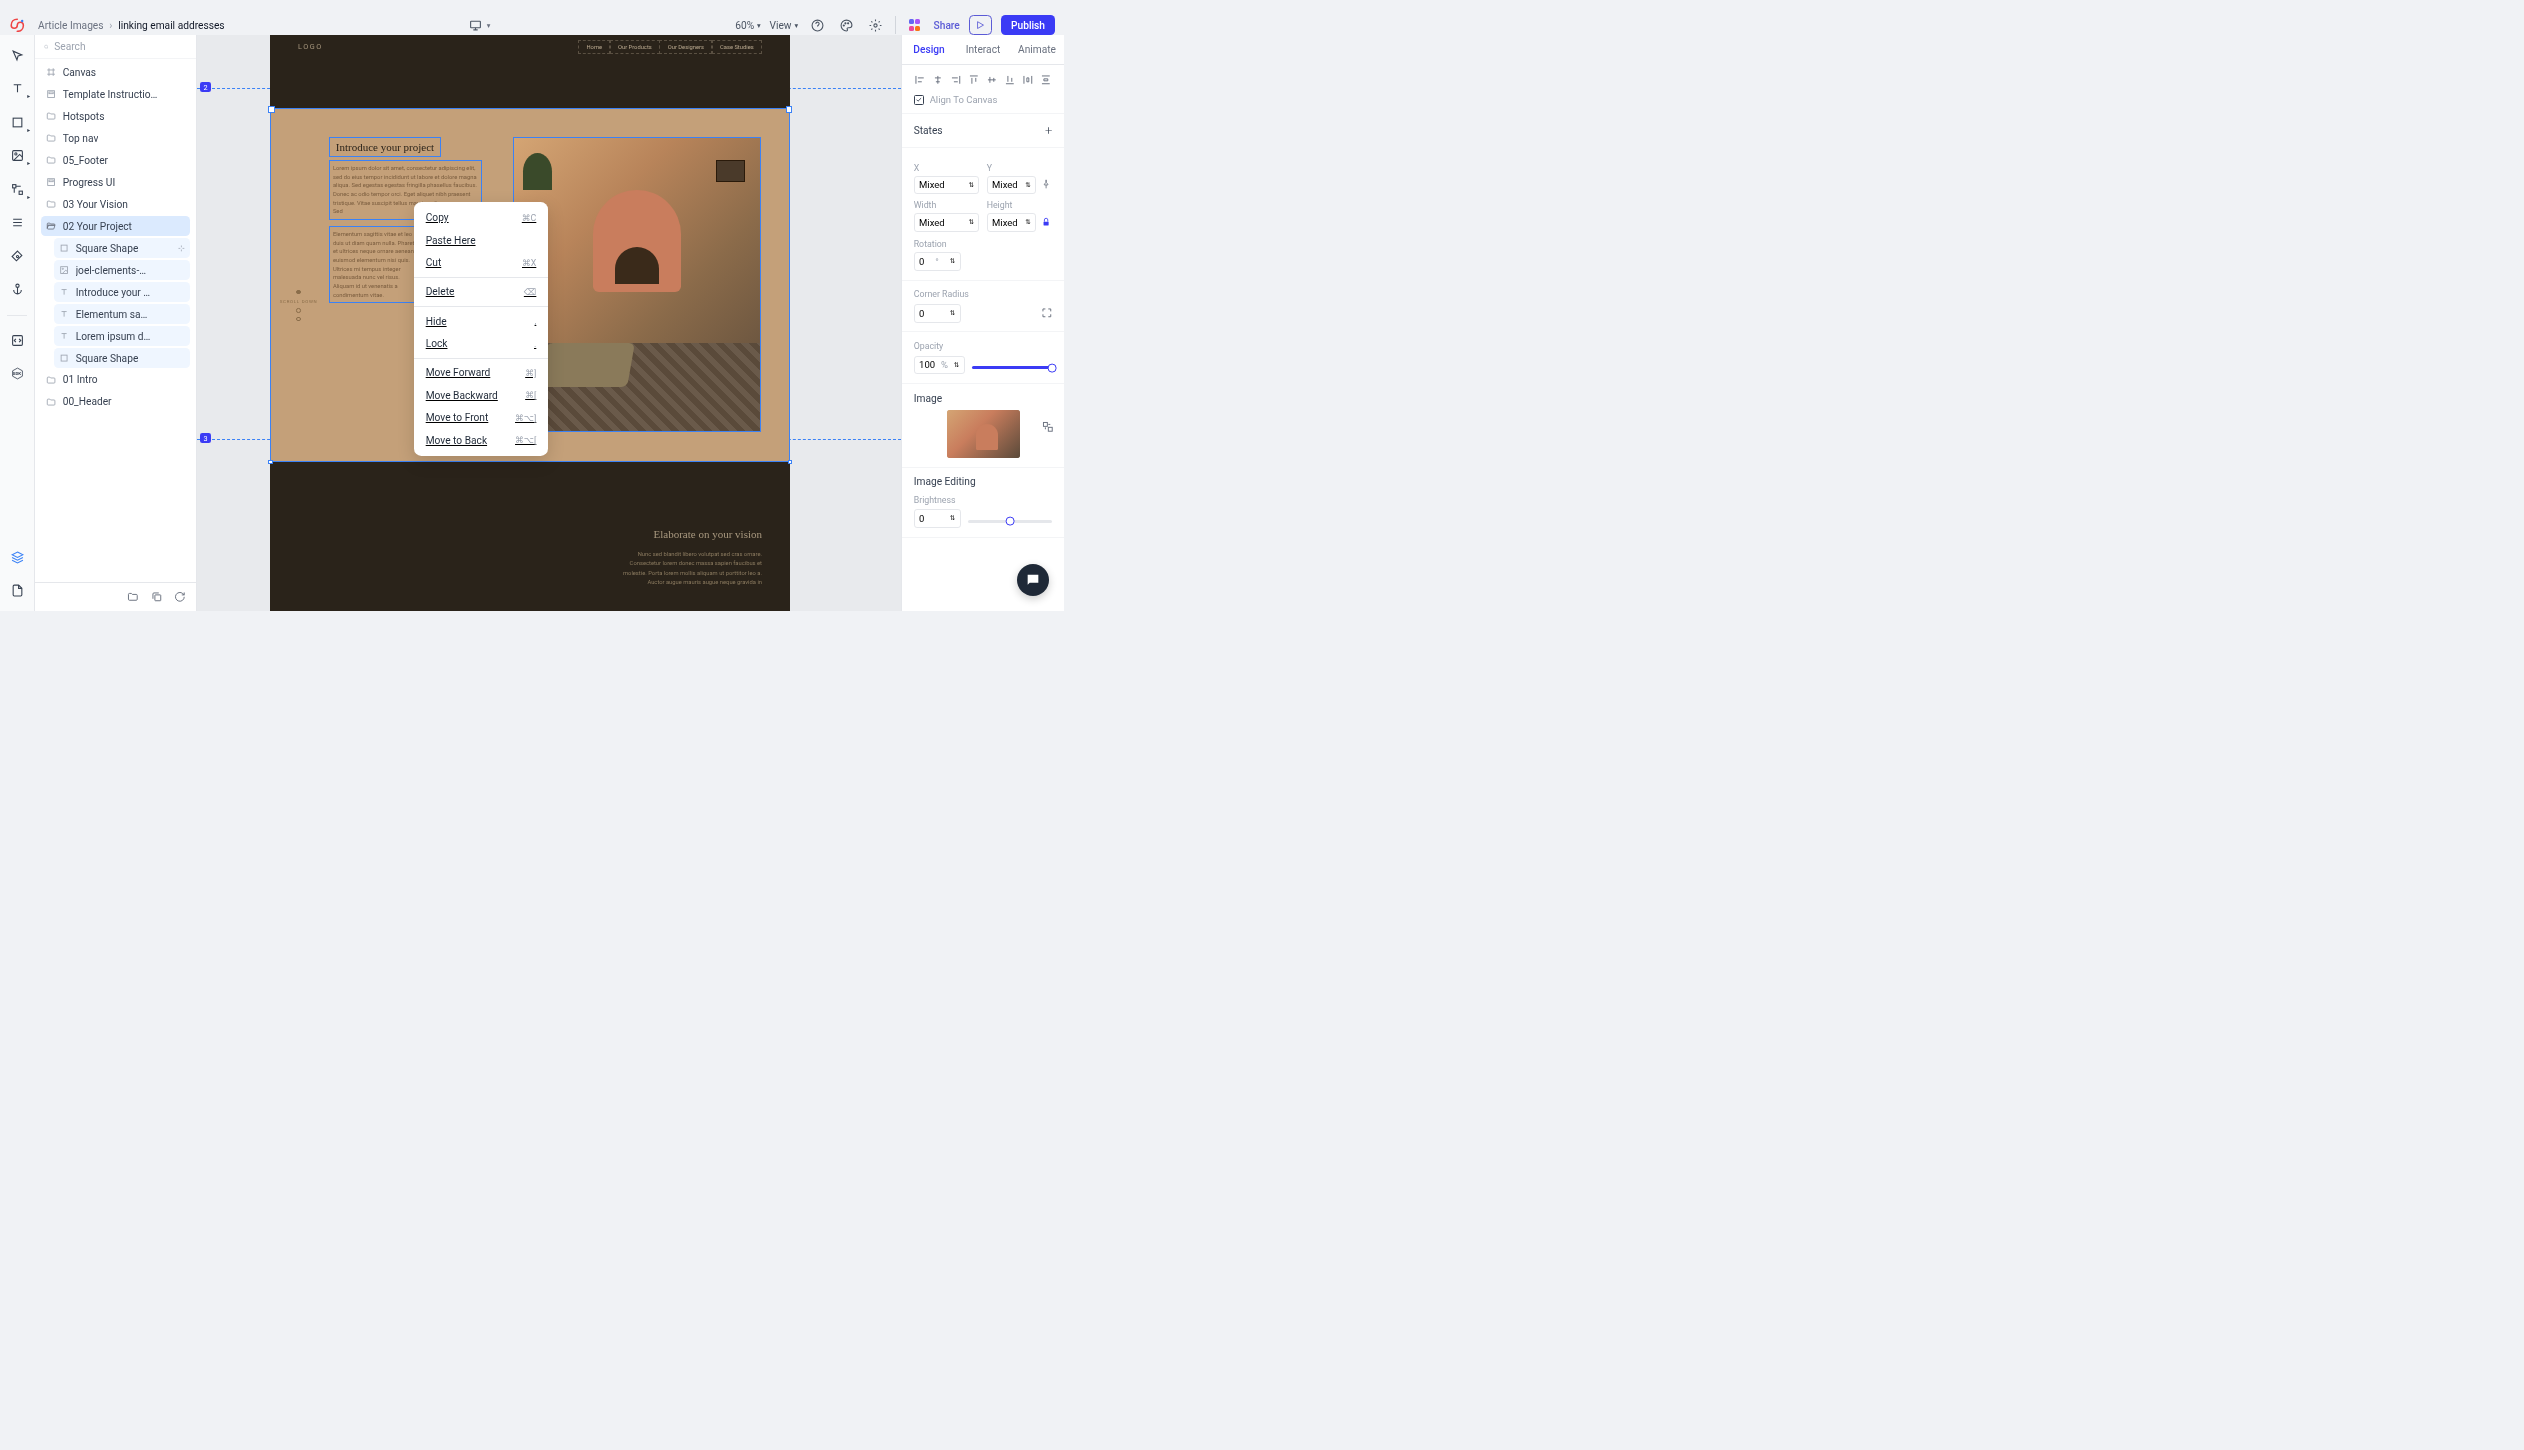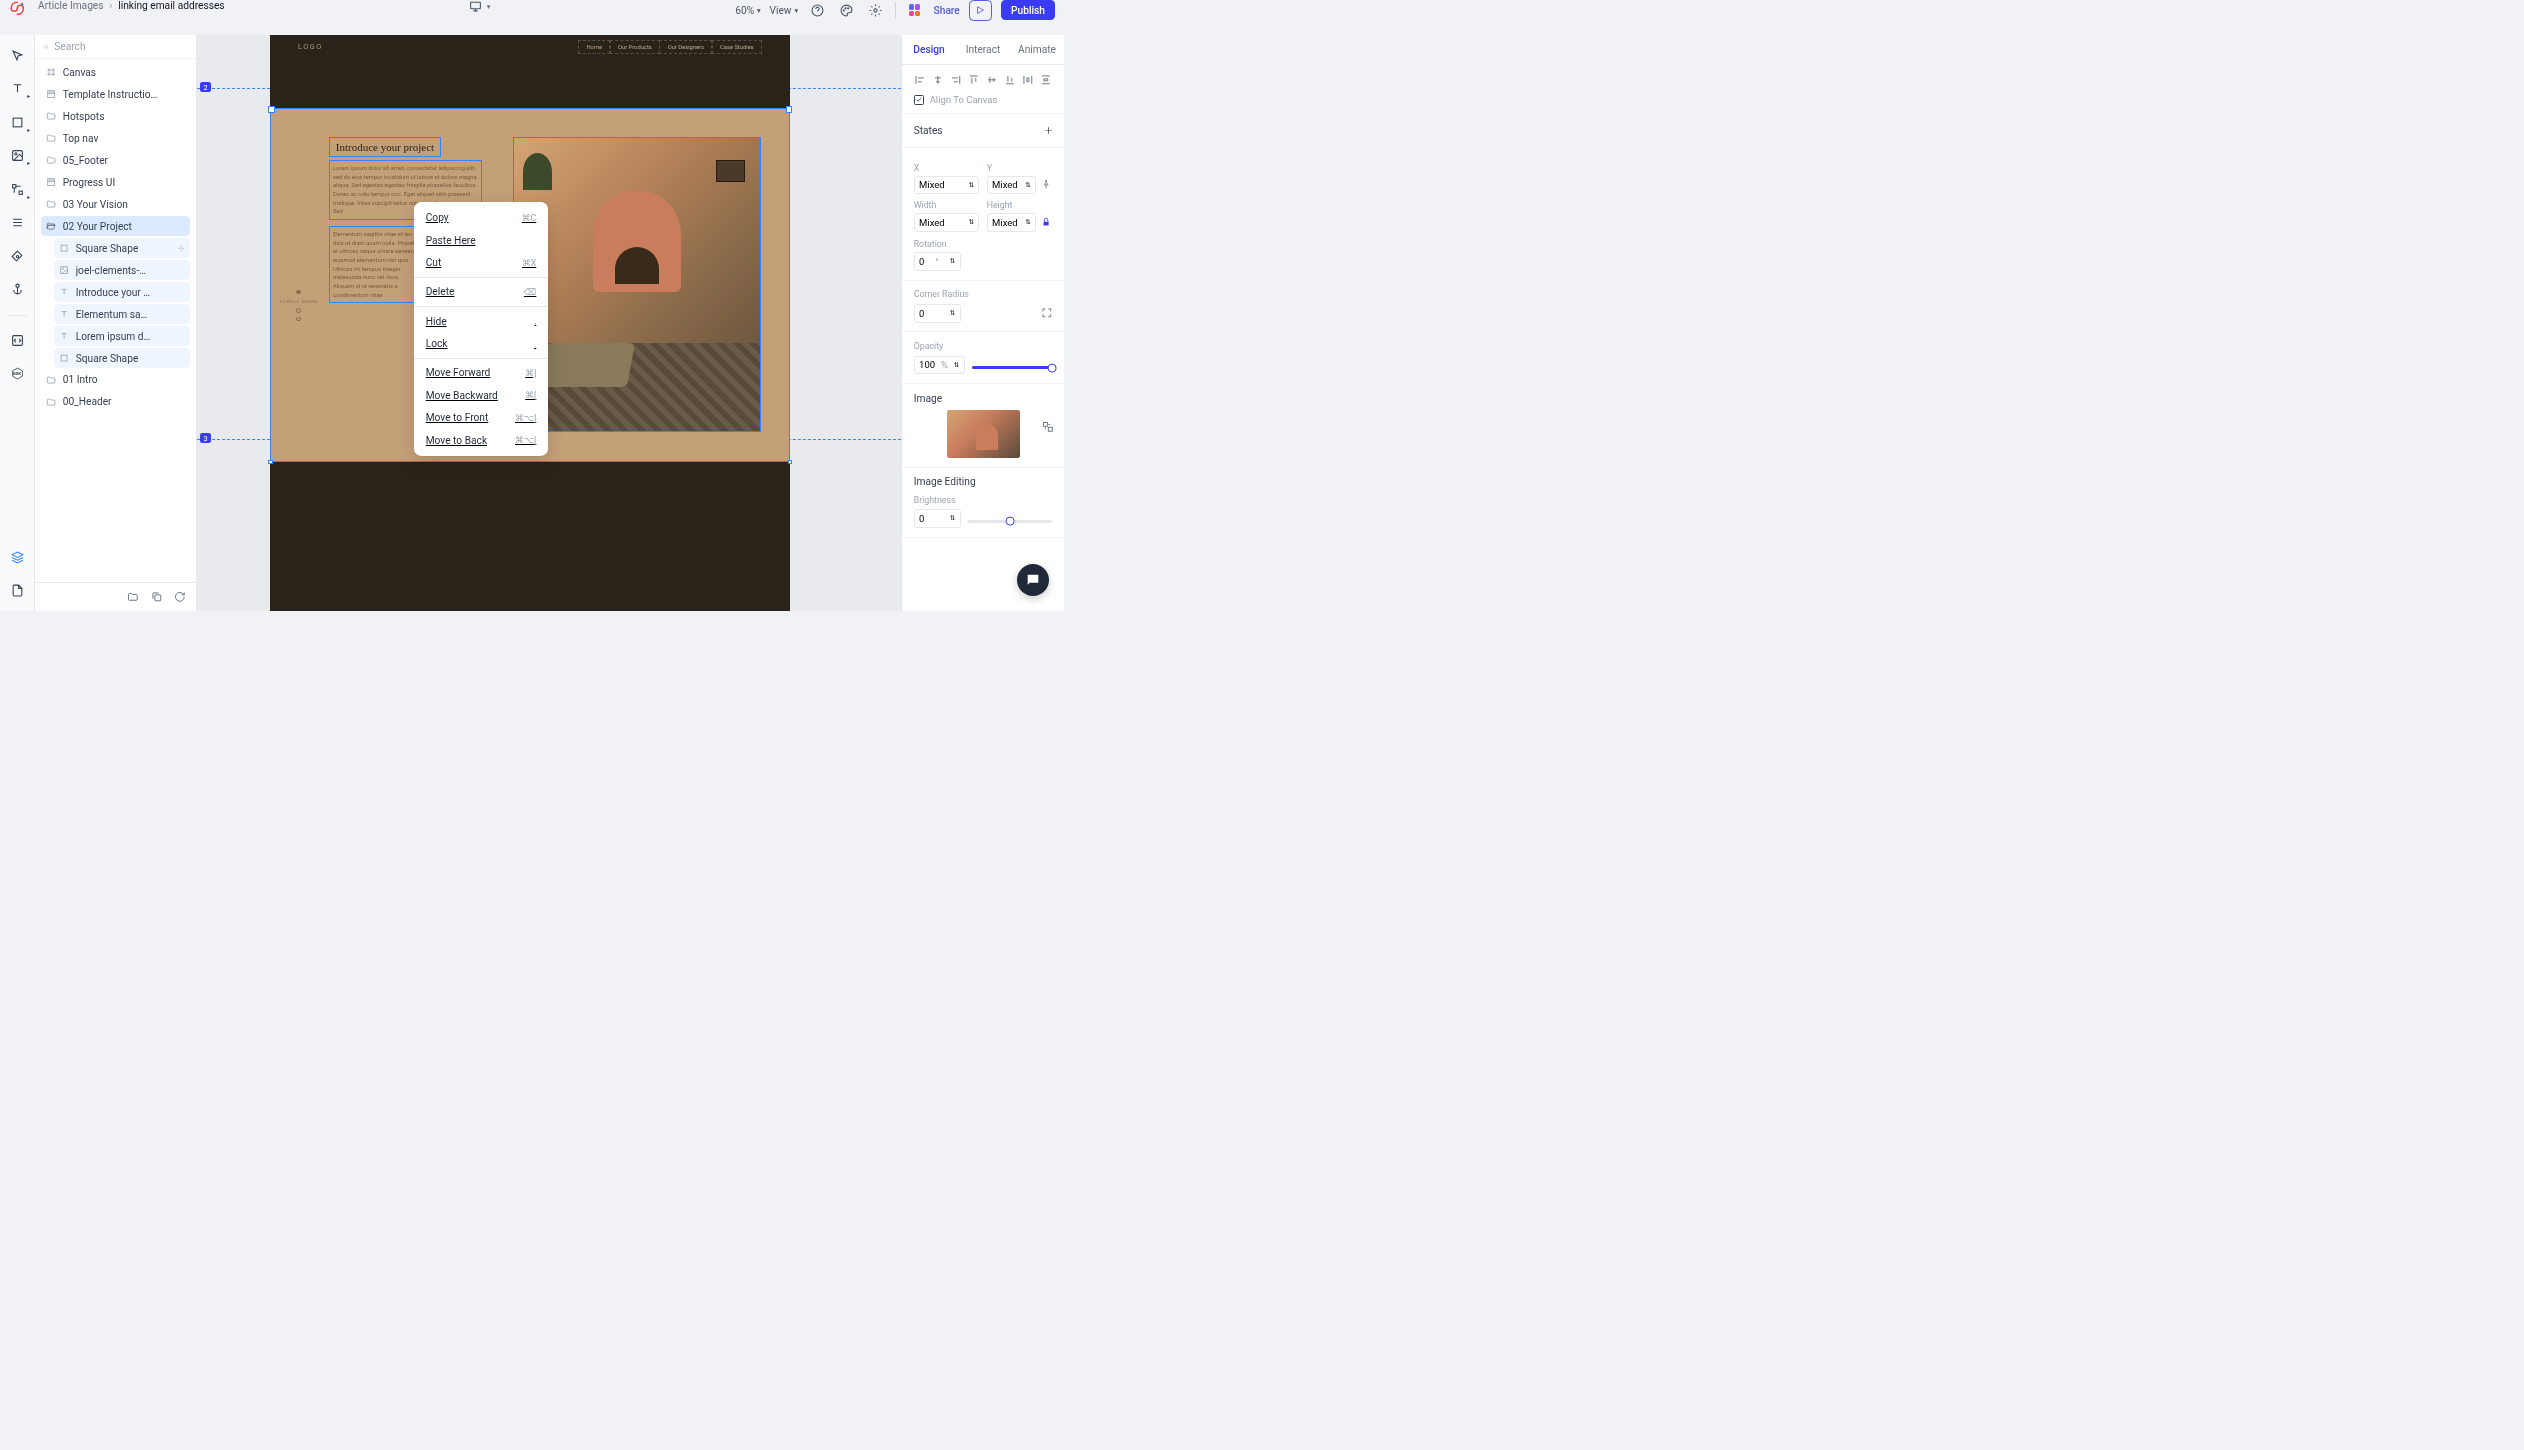--- a/index.html
+++ b/index.html
@@ -1,19 +1,19 @@
 <!DOCTYPE html>
 <html style="font-size:11.7px"><head>
 <meta charset="utf-8">
 <style>
 * { margin: 0; padding: 0; box-sizing: border-box; font-family: -apple-system, BlinkMacSystemFont, "Segoe UI", Roboto, sans-serif; }
 body { background: #f0f2f5; width: 1064px; height: 611px; overflow: hidden; position: relative; }
 
 
-.topbar { height: 51px; background: #f0f2f5; display: flex; align-items: flex-start; padding: 0 8.8px; border-bottom: 0.7px solid #e5e7eb; }
+.topbar { height: 51px; background: #f0f2f5; display: flex; align-items: center; padding: 0 8.8px; border-bottom: 0.7px solid #e5e7eb; }
 .logo-swirl { width: 17.5px; height: 17.5px; margin-right: 11.7px; display: flex; align-items: center; justify-content: center; }
 .logo-swirl svg { width: 14.6px; height: 14.6px; }
 .breadcrumb { display: flex; align-items: center; gap: 5.8px; color: #6b7280; font-size: 10.2px; }
 .breadcrumb .current { color: #111827; }
 .chevron { color: #9ca3af; }
 .topbar-center { flex: 1; display: flex; justify-content: center; align-items: center; gap: 4.4px; color: #4b5563; }
 .topbar-right { display: flex; align-items: center; gap: 8.8px; }
 .zoom { display:flex; align-items:center; gap:2.9px; color:#4b5563; font-size:10.2px;}
 .view-btn { display:flex; align-items:center; gap:2.9px; color:#4b5563; font-size:10.2px;}
 .icon-btn { width:20.5px; height:20.5px; display:flex; align-items:center; justify-content:center; color:#4b5563; border-radius:2.9px; cursor:pointer;}
@@ -460,20 +460,24 @@
         <div style="position:absolute;bottom:0;left:0;right:0;height:88px;background:repeating-linear-gradient(45deg,#6a5a4a 0,#6a5a4a 5.8px,#5a4a3a 5.8px,#5a4a3a 11.7px);"></div>
         <div style="position:absolute;bottom:44px;left:29px;width:88px;height:44px;background:#8a7a5a;border-radius:5.8px;transform:skewX(-10deg);"></div>
       </div>
       <div class="scroll-ind">
         <div class="scroll-dot filled"></div>
         <span class="scroll-text">SCROLL DOWN</span>
         <div class="scroll-dot"></div>
         <div class="scroll-dot"></div>
       </div>
     </div>
+    <div class="vision-section">
+      <div class="vision-title">Elaborate on your vision</div>
+      <div class="vision-para">Nunc sed blandit libero volutpat sed cras ornare. Consectetur lorem donec massa sapien faucibus et molestie. Porta lorem mollis aliquam ut porttitor leo a. Auctor augue mauris augue neque gravida in</div>
+    </div>
   </div>
 
   <div class="context-menu" id="context-menu">
       <div class="menu-item">
         <span>Copy</span>
         <span class="menu-shortcut">⌘C</span>
       </div>
       <div class="menu-item">
         <span>Paste Here</span>
         <span class="menu-shortcut"></span>

